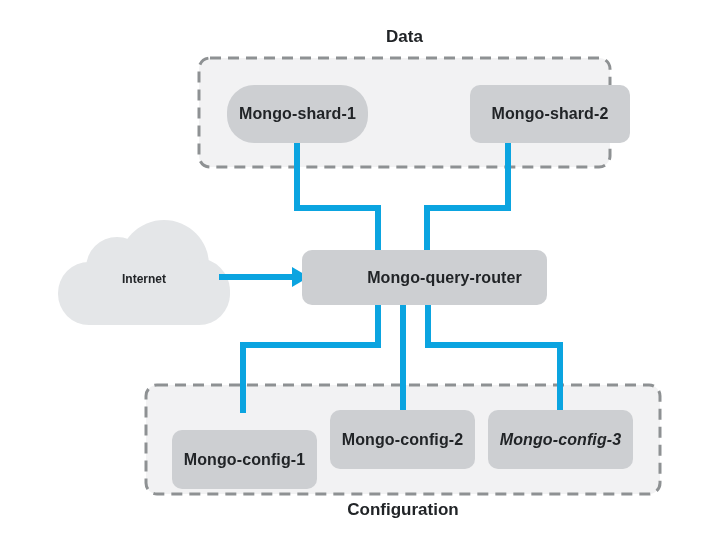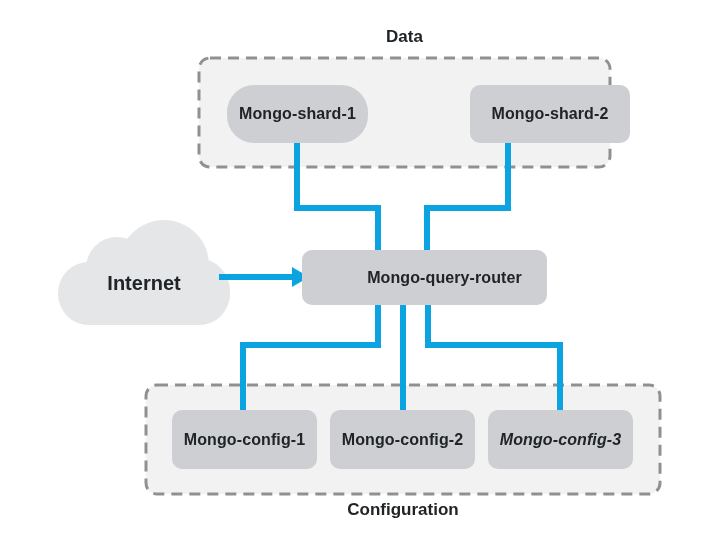--- a/index.html
+++ b/index.html
@@ -24,35 +24,35 @@
     position:absolute;z-index:2;
     background:var(--node_fill);
     border-radius:10px;
     display:flex;align-items:center;justify-content:center;
     font-size:16px;font-weight:600;letter-spacing:.1px;
     color:var(--text);
   }
   .node.shard1{left:227px;top:85px;width:141px;height:58px;border-radius:27px;}
   .node.shard2{left:437px;top:85px;width:160px;height:58px;margin-left:33px;}
   .node.router{left:302px;top:250px;width:205px;height:55px;padding-left:40px;}
-  .node.config1{left:172px;top:410px;width:145px;height:59px;}
+  .node.config1{left:172px;top:430px;width:145px;height:59px;}
   .node.config2{left:330px;top:410px;width:145px;height:59px;}
   .node.config3{left:488px;top:410px;width:145px;height:59px;font-style:italic;}
   .group-label{
     position:absolute;z-index:2;
     text-align:center;
     font-size:17px;font-weight:700;
     color:var(--text);
   }
   .label-data{left:199px;top:27px;width:411px;}
   .label-configuration{left:146px;top:500px;width:514px;}
   .label-internet{
     position:absolute;z-index:2;
     left:58px;top:272px;width:172px;
-    text-align:center;font-size:20px;font-weight:600;
+    text-align:center;font-size:12px;font-weight:600;
     color:var(--text);
   }
 </style>
 </head>
 <body>
 
 <div class="stage">
 
   <svg class="canvas" width="716" height="556" viewBox="0 0 716 556">
 

